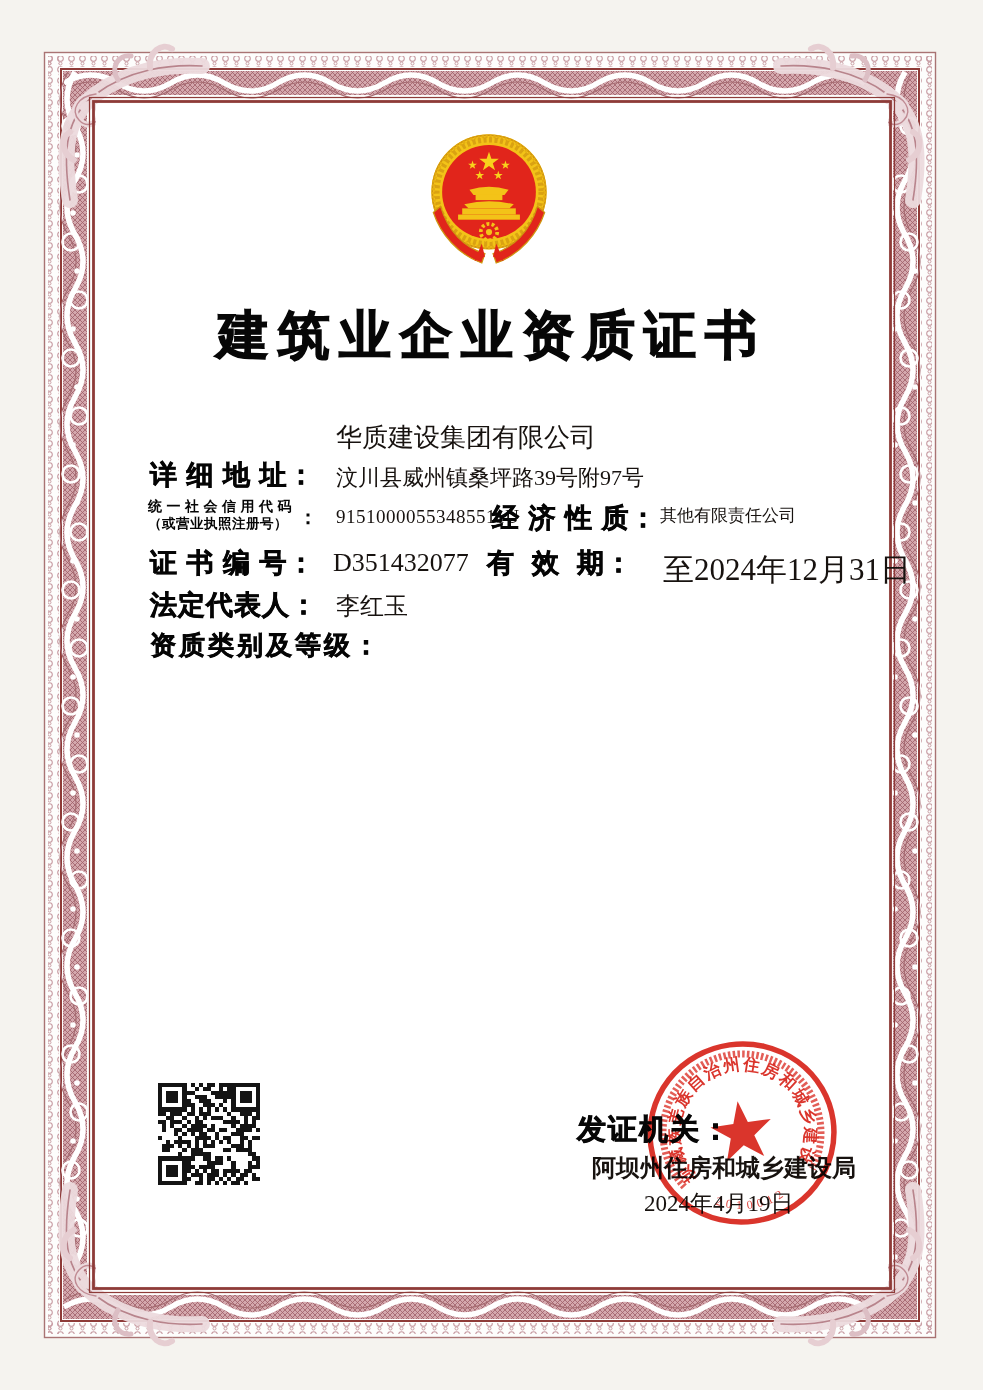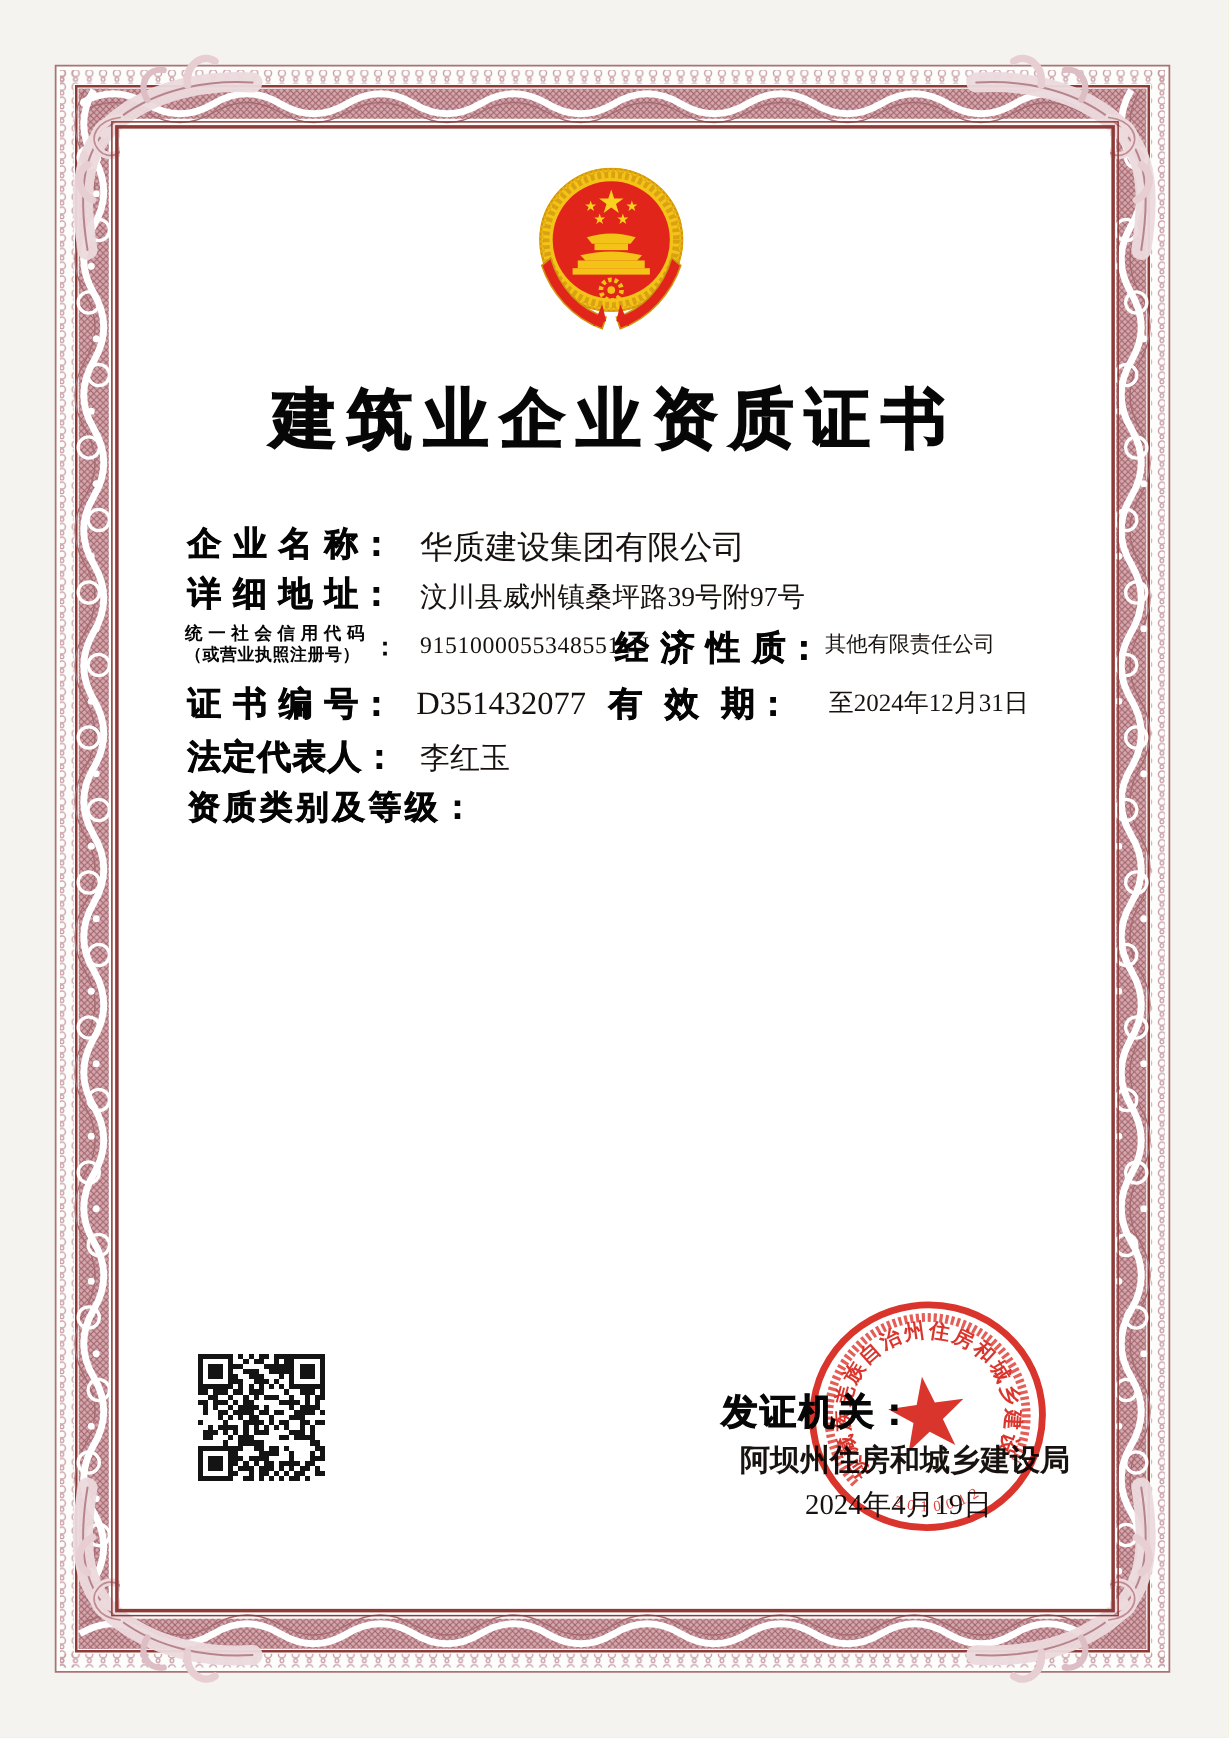--- a/index.html
+++ b/index.html
@@ -1,18 +1,18 @@
 <!DOCTYPE html>
 <html><head>
 <meta charset="utf-8">
 <style>
   html,body{margin:0;padding:0;background:#e9e7e2;}
   .page{
     position:relative; width:983px; height:1390px; margin:0 auto;
-    background:#fef9c3; overflow:hidden;
+    background:#0369a1; overflow:hidden;
     font-family:"Liberation Sans",sans-serif;
   }
   .frame{position:absolute; left:0; top:0;}
   .abs{position:absolute; white-space:pre;}
   .title{
     left:0; width:983px; top:301px; text-align:center;
     font-size:52px; font-weight:900; letter-spacing:9px; color:#070707;
     -webkit-text-stroke:1.3px #070707;
   }
   .lbl{
@@ -203,21 +203,20 @@
     <g>
       <path d="M 13 76 C 20 100 36 116 56 122 L 53 131 C 30 123 13 103 6 82 Z" fill="#e1251b" stroke="#cf9410" stroke-width="1.2"></path>
       <path d="M 107 76 C 100 100 84 116 64 122 L 67 131 C 90 123 107 103 114 82 Z" fill="#e1251b" stroke="#cf9410" stroke-width="1.2"></path>
       <path d="M 53 112 l -7 17 l 10 -4 z" fill="#e1251b"></path>
       <path d="M 67 112 l 7 17 l -10 -4 z" fill="#e1251b"></path>
     </g>
   </svg>
 
   <div class="abs title">建筑业企业资质证书</div>
 
-  <span class="abs lbl" style="left:150px; top:417px;">企 业 名 称：</span>
   <span class="abs val v-big" style="left:336px; top:420px;">华质建设集团有限公司</span>
 
   <span class="abs lbl" style="left:150px; top:457px;">详 细 地 址：</span>
   <span class="abs val v-mid" style="left:336px; top:463px;">汶川县威州镇桑坪路39号附97号</span>
 
   <div class="abs credit-label" style="left:148px; top:497px;">
     <span class="cl-lines">
       <span class="cl-l1">统一社会信用代码</span>
       <span class="cl-l2">（或营业执照注册号）</span>
     </span>
@@ -225,21 +224,21 @@
   </div>
   <span class="abs val v-code" style="left:336px; top:506px;">91510000553485511U</span>
 
   <span class="abs lbl" style="left:492px; top:500px;">经 济 性 质：</span>
   <span class="abs val v-small" style="left:660px; top:504px;">其他有限责任公司</span>
 
   <span class="abs lbl" style="left:150px; top:545px;">证 书 编 号：</span>
   <span class="abs val v-big" style="left:333px; top:548px;">D351432077</span>
 
   <span class="abs lbl" style="left:487px; top:545px;">有  效  期：</span>
-  <span class="abs val" style="left:663px; top:549px; font-size:20px;">至2024年12月31日</span>
+  <span class="abs val" style="left:663px; top:549px; font-size:31px;">至2024年12月31日</span>
 
   <span class="abs lbl" style="left:150px; top:587px;">法定代表人：</span>
   <span class="abs val v-big" style="left:336px; top:590px; font-size:24px;">李红玉</span>
 
   <span class="abs lbl" style="left:150px; top:628px; font-size:26px; letter-spacing:3px;">资质类别及等级：</span>
 
   <svg class="abs qr-svg" style="left:158px; top:1083px;" width="102" height="102" viewBox="0 0 25 25" shape-rendering="crispEdges">
       <rect width="25" height="25" fill="#ffffff"></rect>
       <g fill="#141414">
         <rect x="0" y="0" width="1" height="1"></rect>

